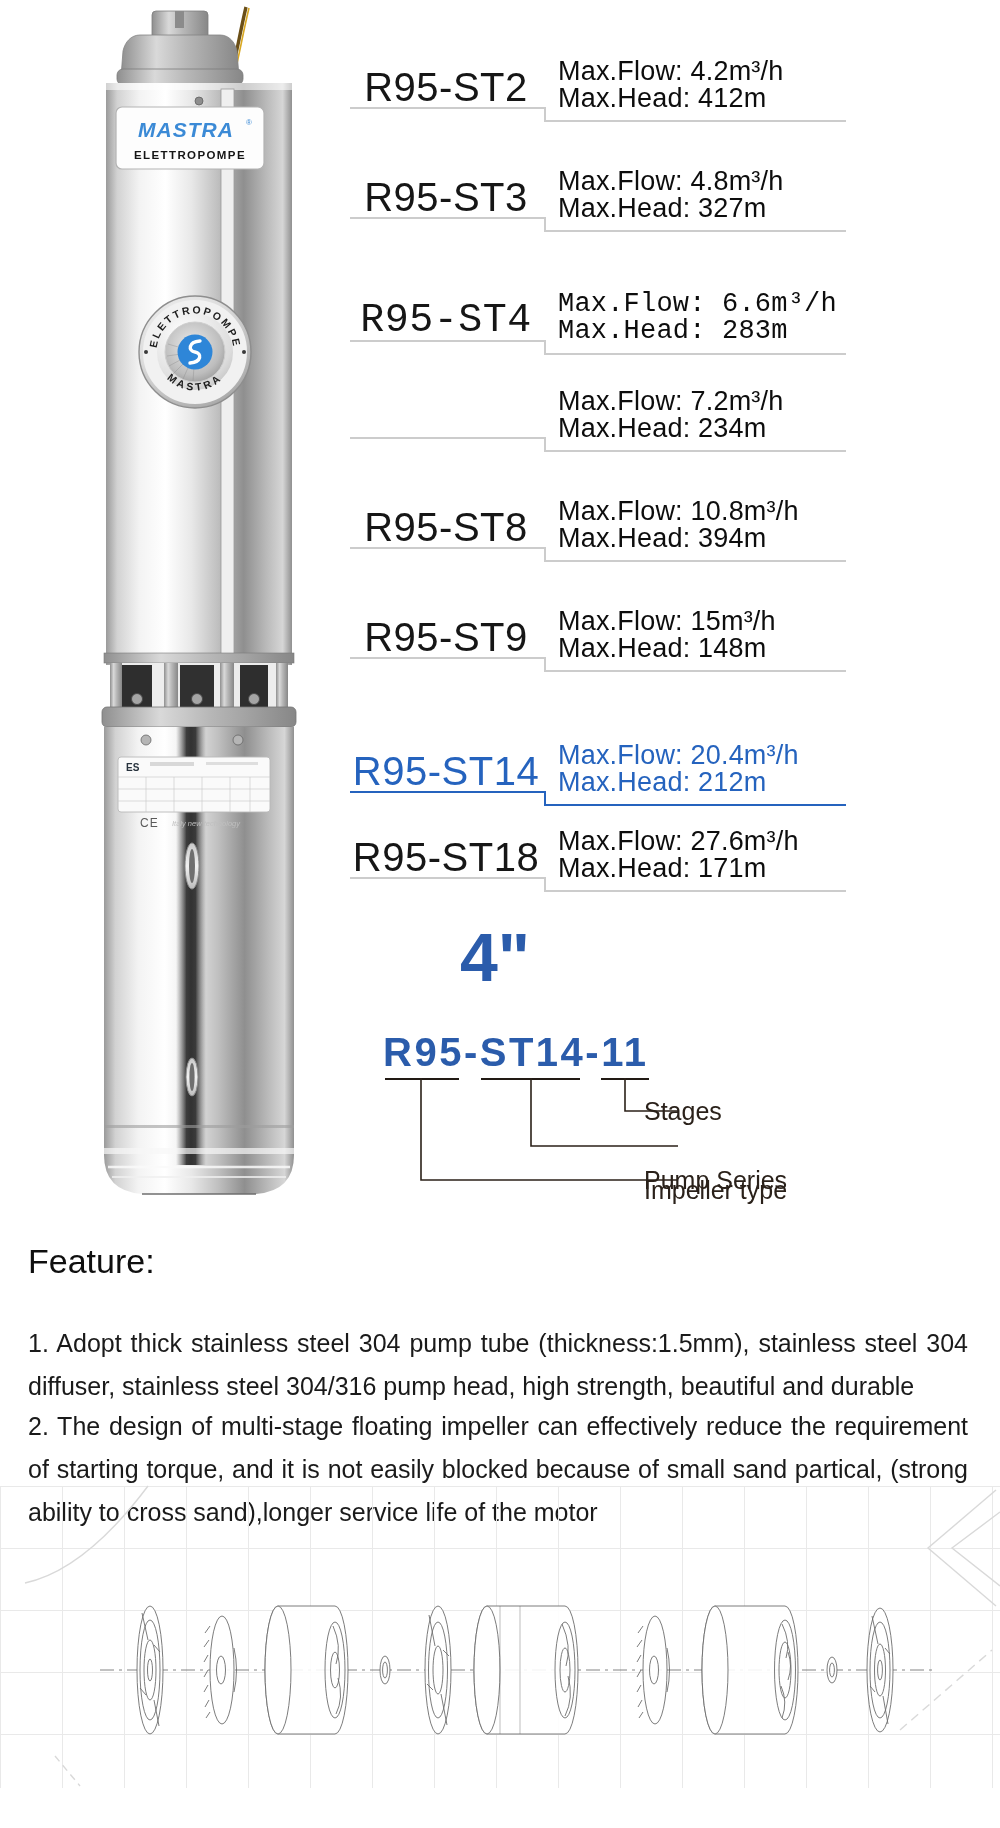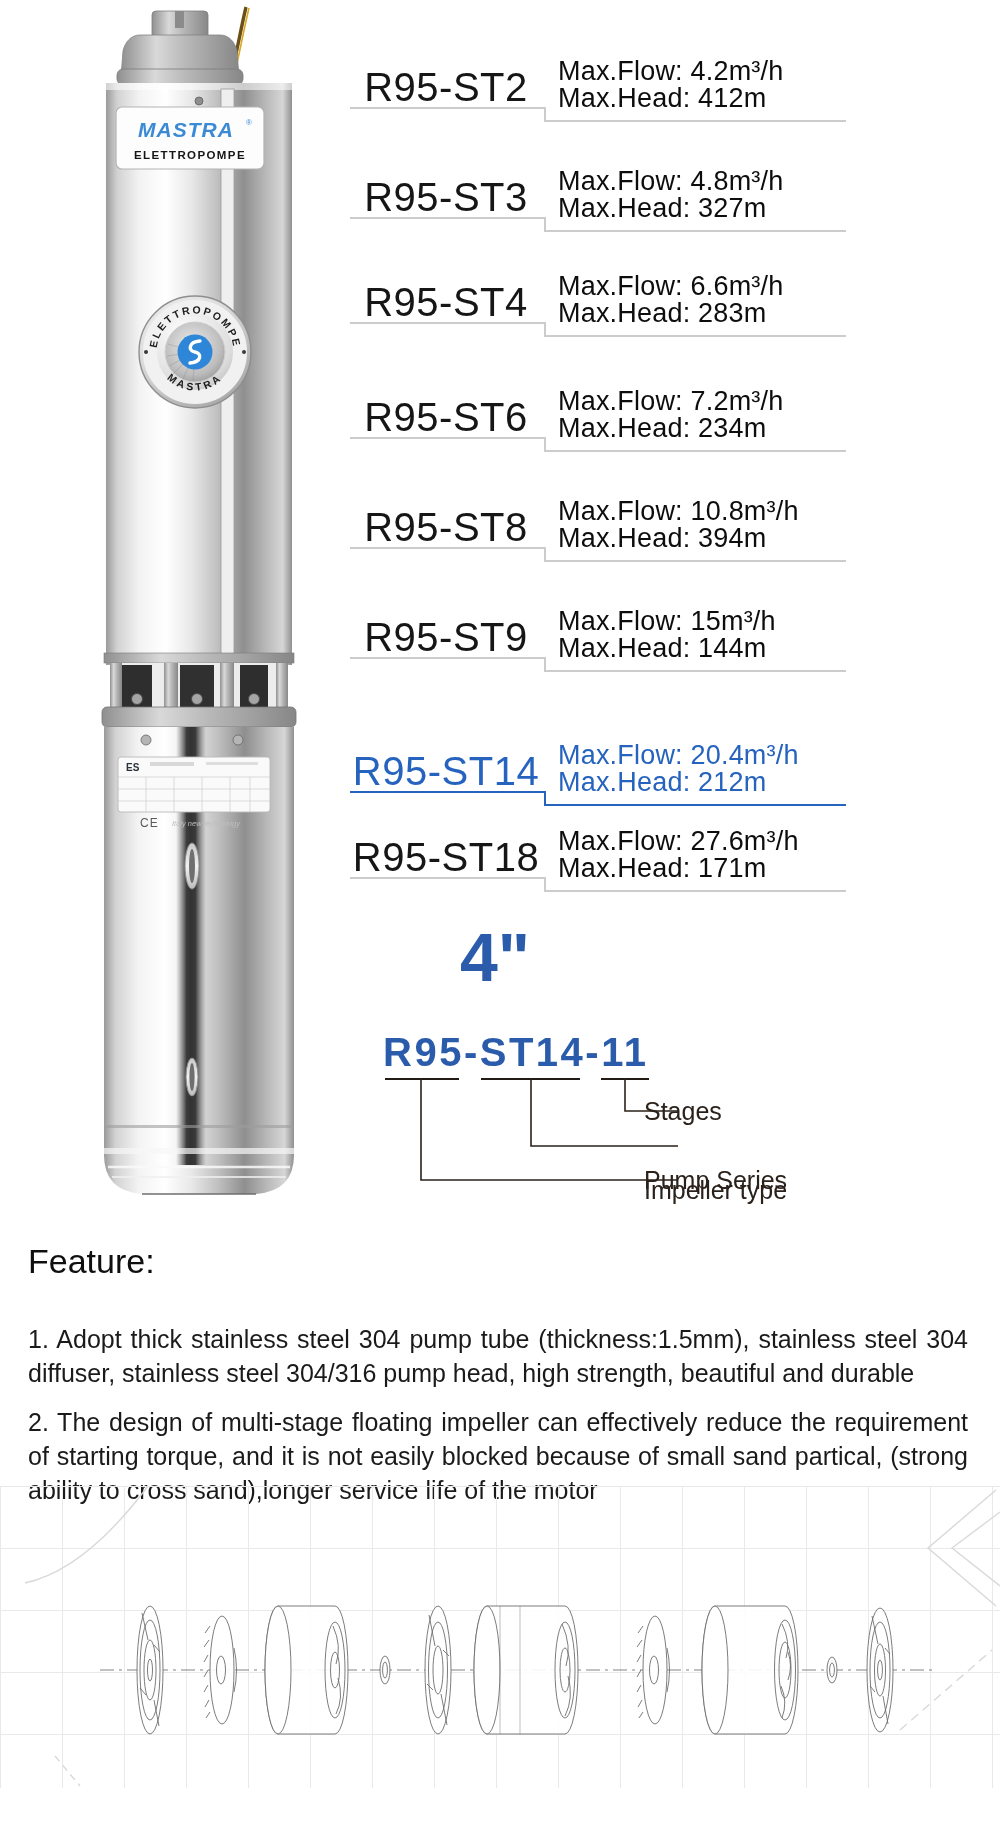--- a/index.html
+++ b/index.html
@@ -22,21 +22,21 @@
   
   .size-label{position:absolute;left:310px;top:918px;width:370px;text-align:center;
         font-size:68px;font-weight:bold;color:var(--model-blue);}
   .model-code{position:absolute;left:383px;top:1030px;font-size:40px;font-weight:bold;
         letter-spacing:2.5px;color:var(--model-blue);white-space:nowrap;}
   .code-ul{position:absolute;top:1078px;height:2px;background:#221a14;}
   .code-label{position:absolute;left:644px;font-size:25px;color:#2a211a;white-space:nowrap;}
 
   
   .feature-heading{position:absolute;left:28px;top:1242px;font-size:34px;color:#0f0f0f;}
-  .feature-p{position:absolute;left:28px;width:940px;font-size:25px;line-height:34px;
+  .feature-p{position:absolute;left:28px;width:940px;font-size:25px;line-height:43px;
         color:#1a1a1a;text-align:justify;}
   .feature-p.p1{top:1297px;}
   .feature-p.p2{top:1380px;}
 
   
   .drawing-section{position:absolute;left:0;top:1478px;width:1000px;height:350px;}
   .grid-bg{position:absolute;left:0;top:8px;width:1000px;height:302px;
         background-image:linear-gradient(#e9e9e9 1px,transparent 1px),
                          linear-gradient(90deg,#e9e9e9 1px,transparent 1px);
         background-size:62px 62px;}
@@ -216,33 +216,32 @@
       <div class="model">R95-ST3</div>
       <div class="specs">
         <div class="flow">Max.Flow: 4.8m³/h</div>
         <div class="head">Max.Head: 327m</div>
       </div>
       <i class="lineA"></i>
       <i class="step"></i>
       <i class="lineB"></i>
     </div>
 
-    <div class="spec-row" style="top: 260px;">
+    <div class="spec-row" style="top: 278px; font-family: Liberation Mono, monospace;">
       <div class="model">R95-ST4</div>
       <div class="specs">
         <div class="flow">Max.Flow: 6.6m³/h</div>
         <div class="head">Max.Head: 283m</div>
       </div>
       <i class="lineA"></i>
       <i class="step"></i>
       <i class="lineB"></i>
     </div>
 
     <div class="spec-row" style="top: 375px;">
-      <div class="model">R95-ST6</div>
       <div class="specs">
         <div class="flow">Max.Flow: 7.2m³/h</div>
         <div class="head">Max.Head: 234m</div>
       </div>
       <i class="lineA"></i>
       <i class="step"></i>
       <i class="lineB"></i>
     </div>
 
     <div class="spec-row" style="top: 485px;">
@@ -253,21 +252,21 @@
       </div>
       <i class="lineA"></i>
       <i class="step"></i>
       <i class="lineB"></i>
     </div>
 
     <div class="spec-row" style="top: 595px;">
       <div class="model">R95-ST9</div>
       <div class="specs">
         <div class="flow">Max.Flow: 15m³/h</div>
-        <div class="head">Max.Head: 144m</div>
+        <div class="head">Max.Head: 148m</div>
       </div>
       <i class="lineA"></i>
       <i class="step"></i>
       <i class="lineB"></i>
     </div>
 
     <div class="spec-row hl" style="top: 729px;">
       <div class="model">R95-ST14</div>
       <div class="specs">
         <div class="flow">Max.Flow: 20.4m³/h</div>

